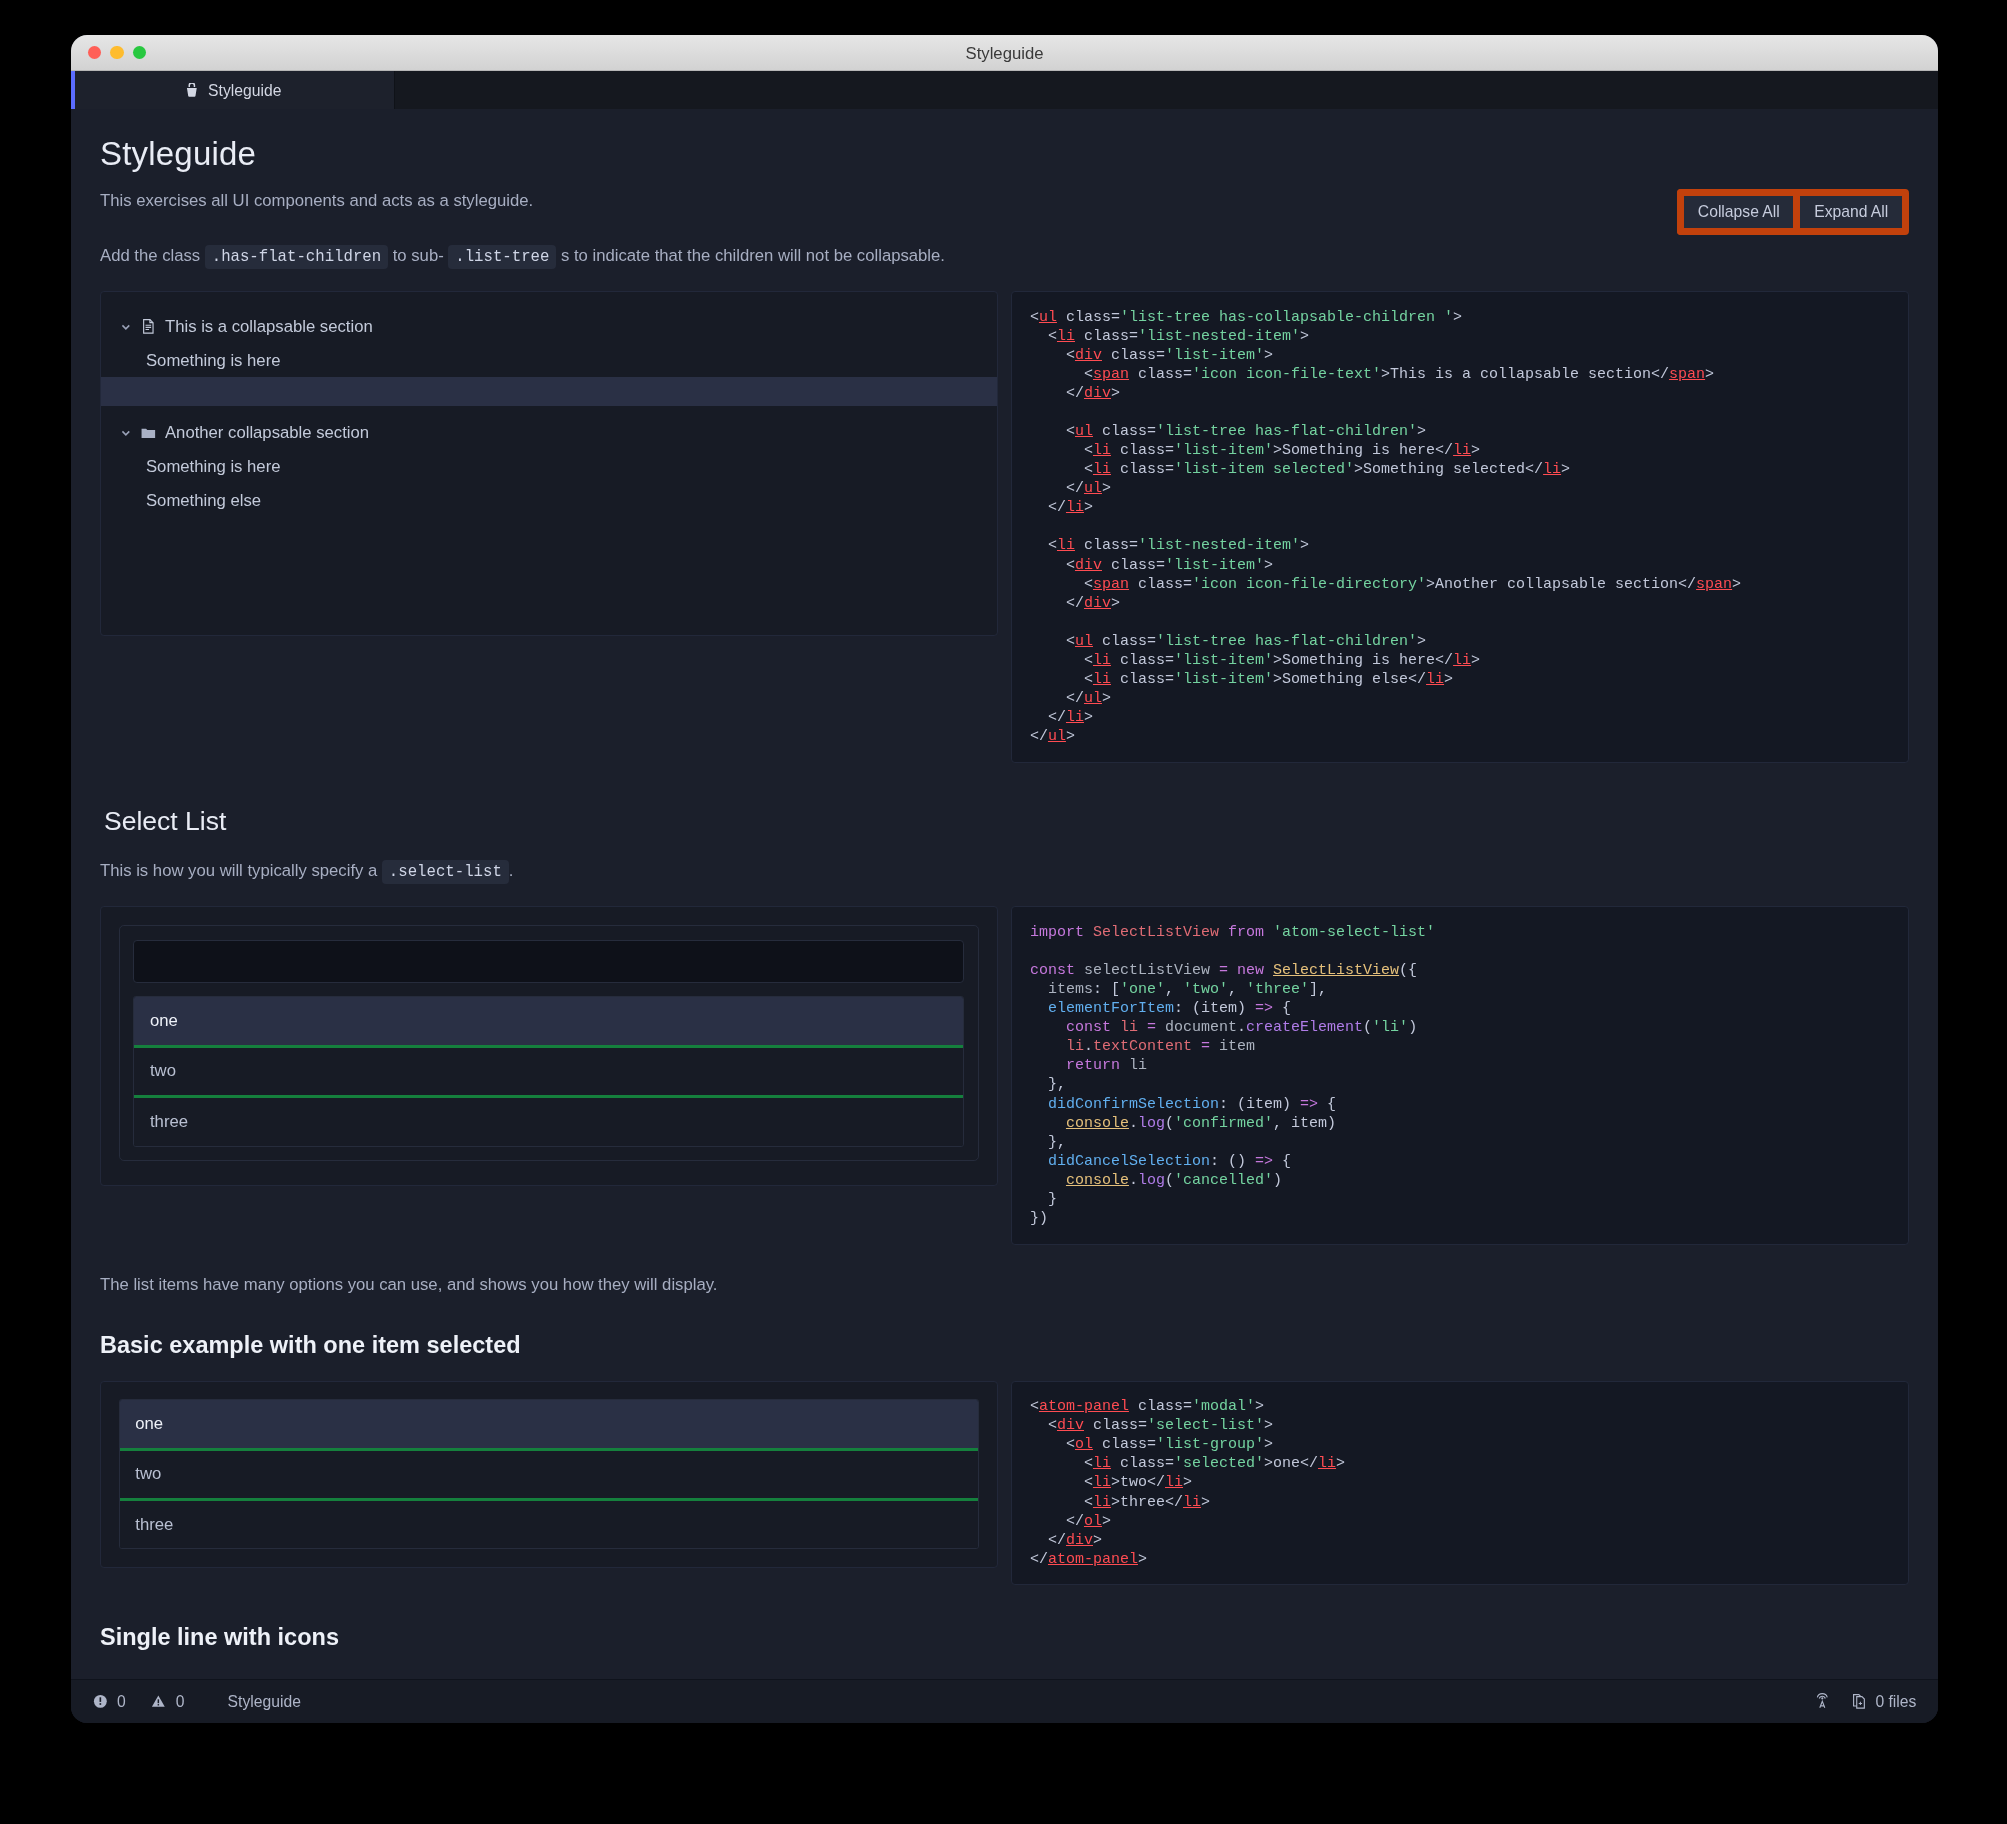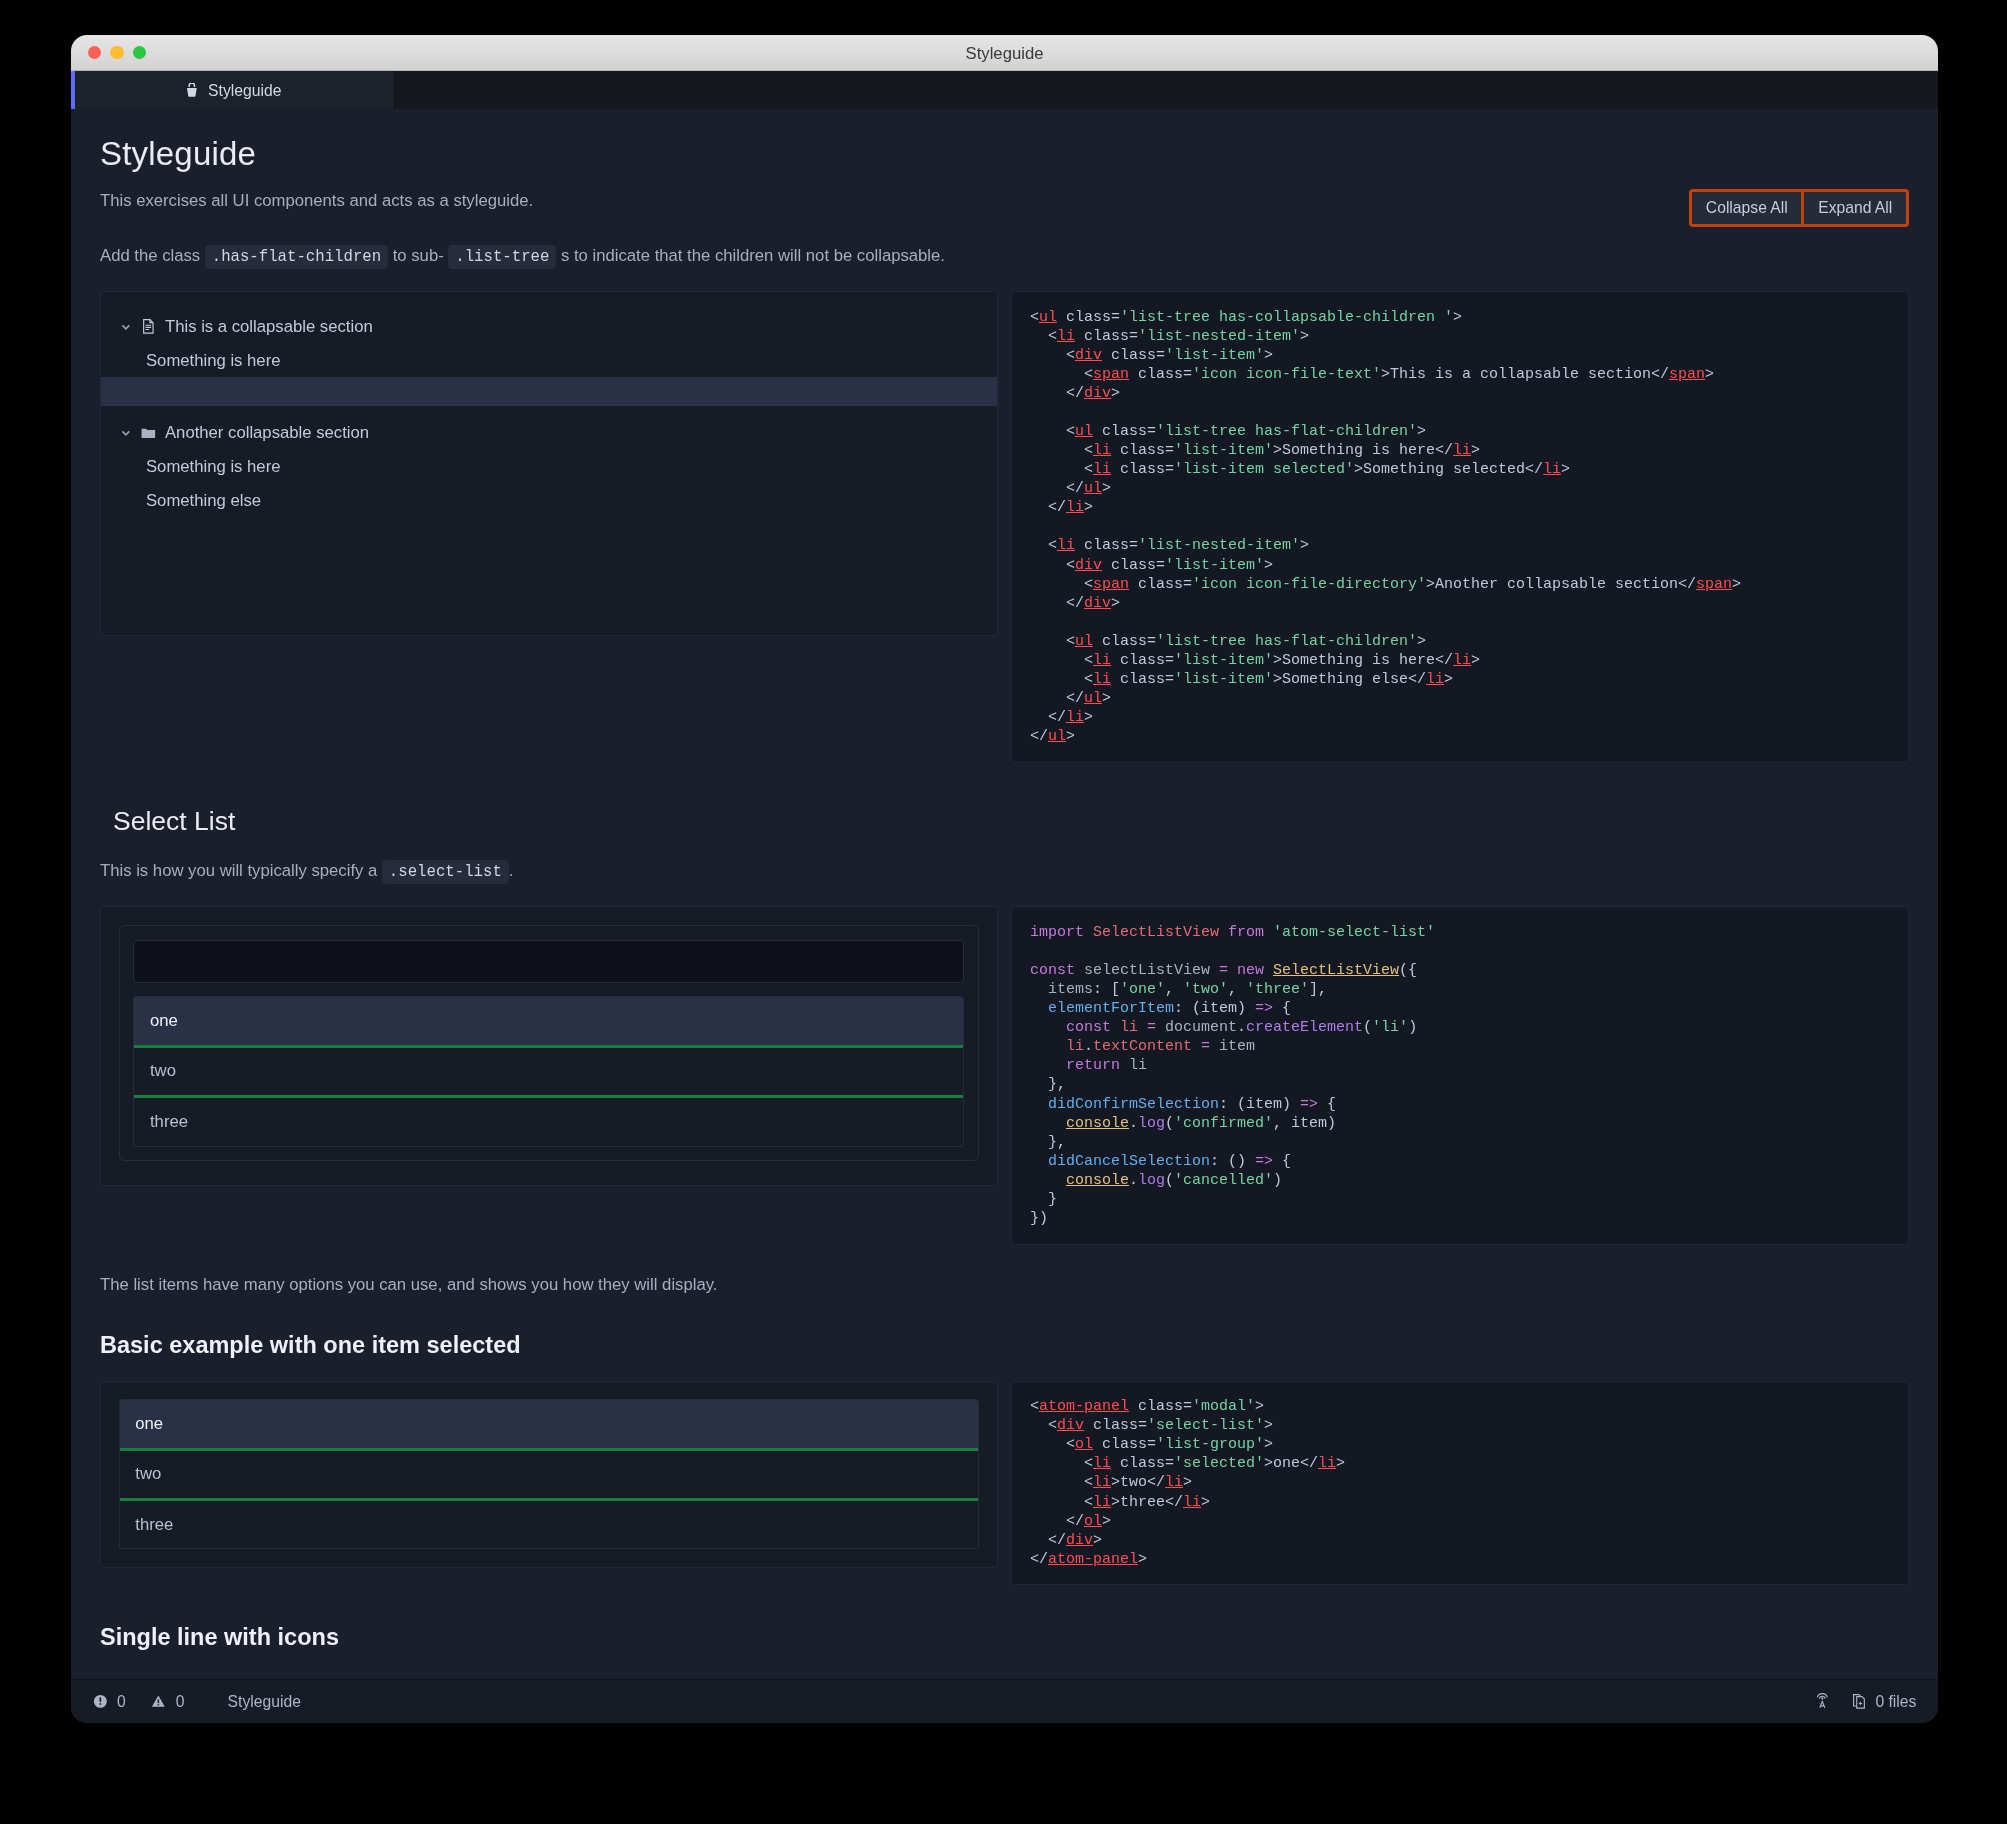--- a/index.html
+++ b/index.html
@@ -39,26 +39,26 @@
 
   h1.page{font-size:33px;font-weight:400;color:#e9ecf5;margin:0 0 0 0;
           letter-spacing:0.2px;}
   .subtitle{font-size:16.7px;color:#a7aec2;margin-top:18.6px;}
   .note{font-size:16.7px;color:#a7aec2;margin-top:32px;line-height:1.5;}
 
   code.inline{font-family:"Liberation Mono",monospace;font-size:15.7px;
               background:#262c3b;color:#cfd5e6;padding:2.9px 6.9px;border-radius:3.9px;}
 
   .btns{position:absolute;right:29px;top:80px;display:flex;}
-  .btn{background:#252b39;border:3px solid #c2410c;color:#c6ccdd;
+  .btn{background:#252b39;border:7px solid #c2410c;color:#c6ccdd;
        font-size:15.7px;padding:6.9px 13.7px;}
   .btn:first-child{border-radius:3.9px 0 0 3.9px;border-right:none;}
   .btn:last-child{border-radius:0 3.9px 3.9px 0;}
 
-  h2.sec{font-size:26.5px;font-weight:400;color:#e9ecf5;margin:13px;}
+  h2.sec{font-size:26.5px;font-weight:400;color:#e9ecf5;margin:4px;}
   h3.sub{font-size:23.5px;font-weight:700;color:#eef1f8;margin:0;}
 
   
   .row{display:flex;gap:13.7px;margin-top:21.6px;align-items:stretch;}
   .col{flex:1 1 0;min-width:0;}
 
   .example{background:#171b25;border:1px solid #22283a;border-radius:3.9px;
            padding:17.6px;box-sizing:border-box;}
   .codebox{background:#141823;border:1px solid #22283a;border-radius:3.9px;
            padding:15.7px 17.6px;box-sizing:border-box;overflow:hidden;}

